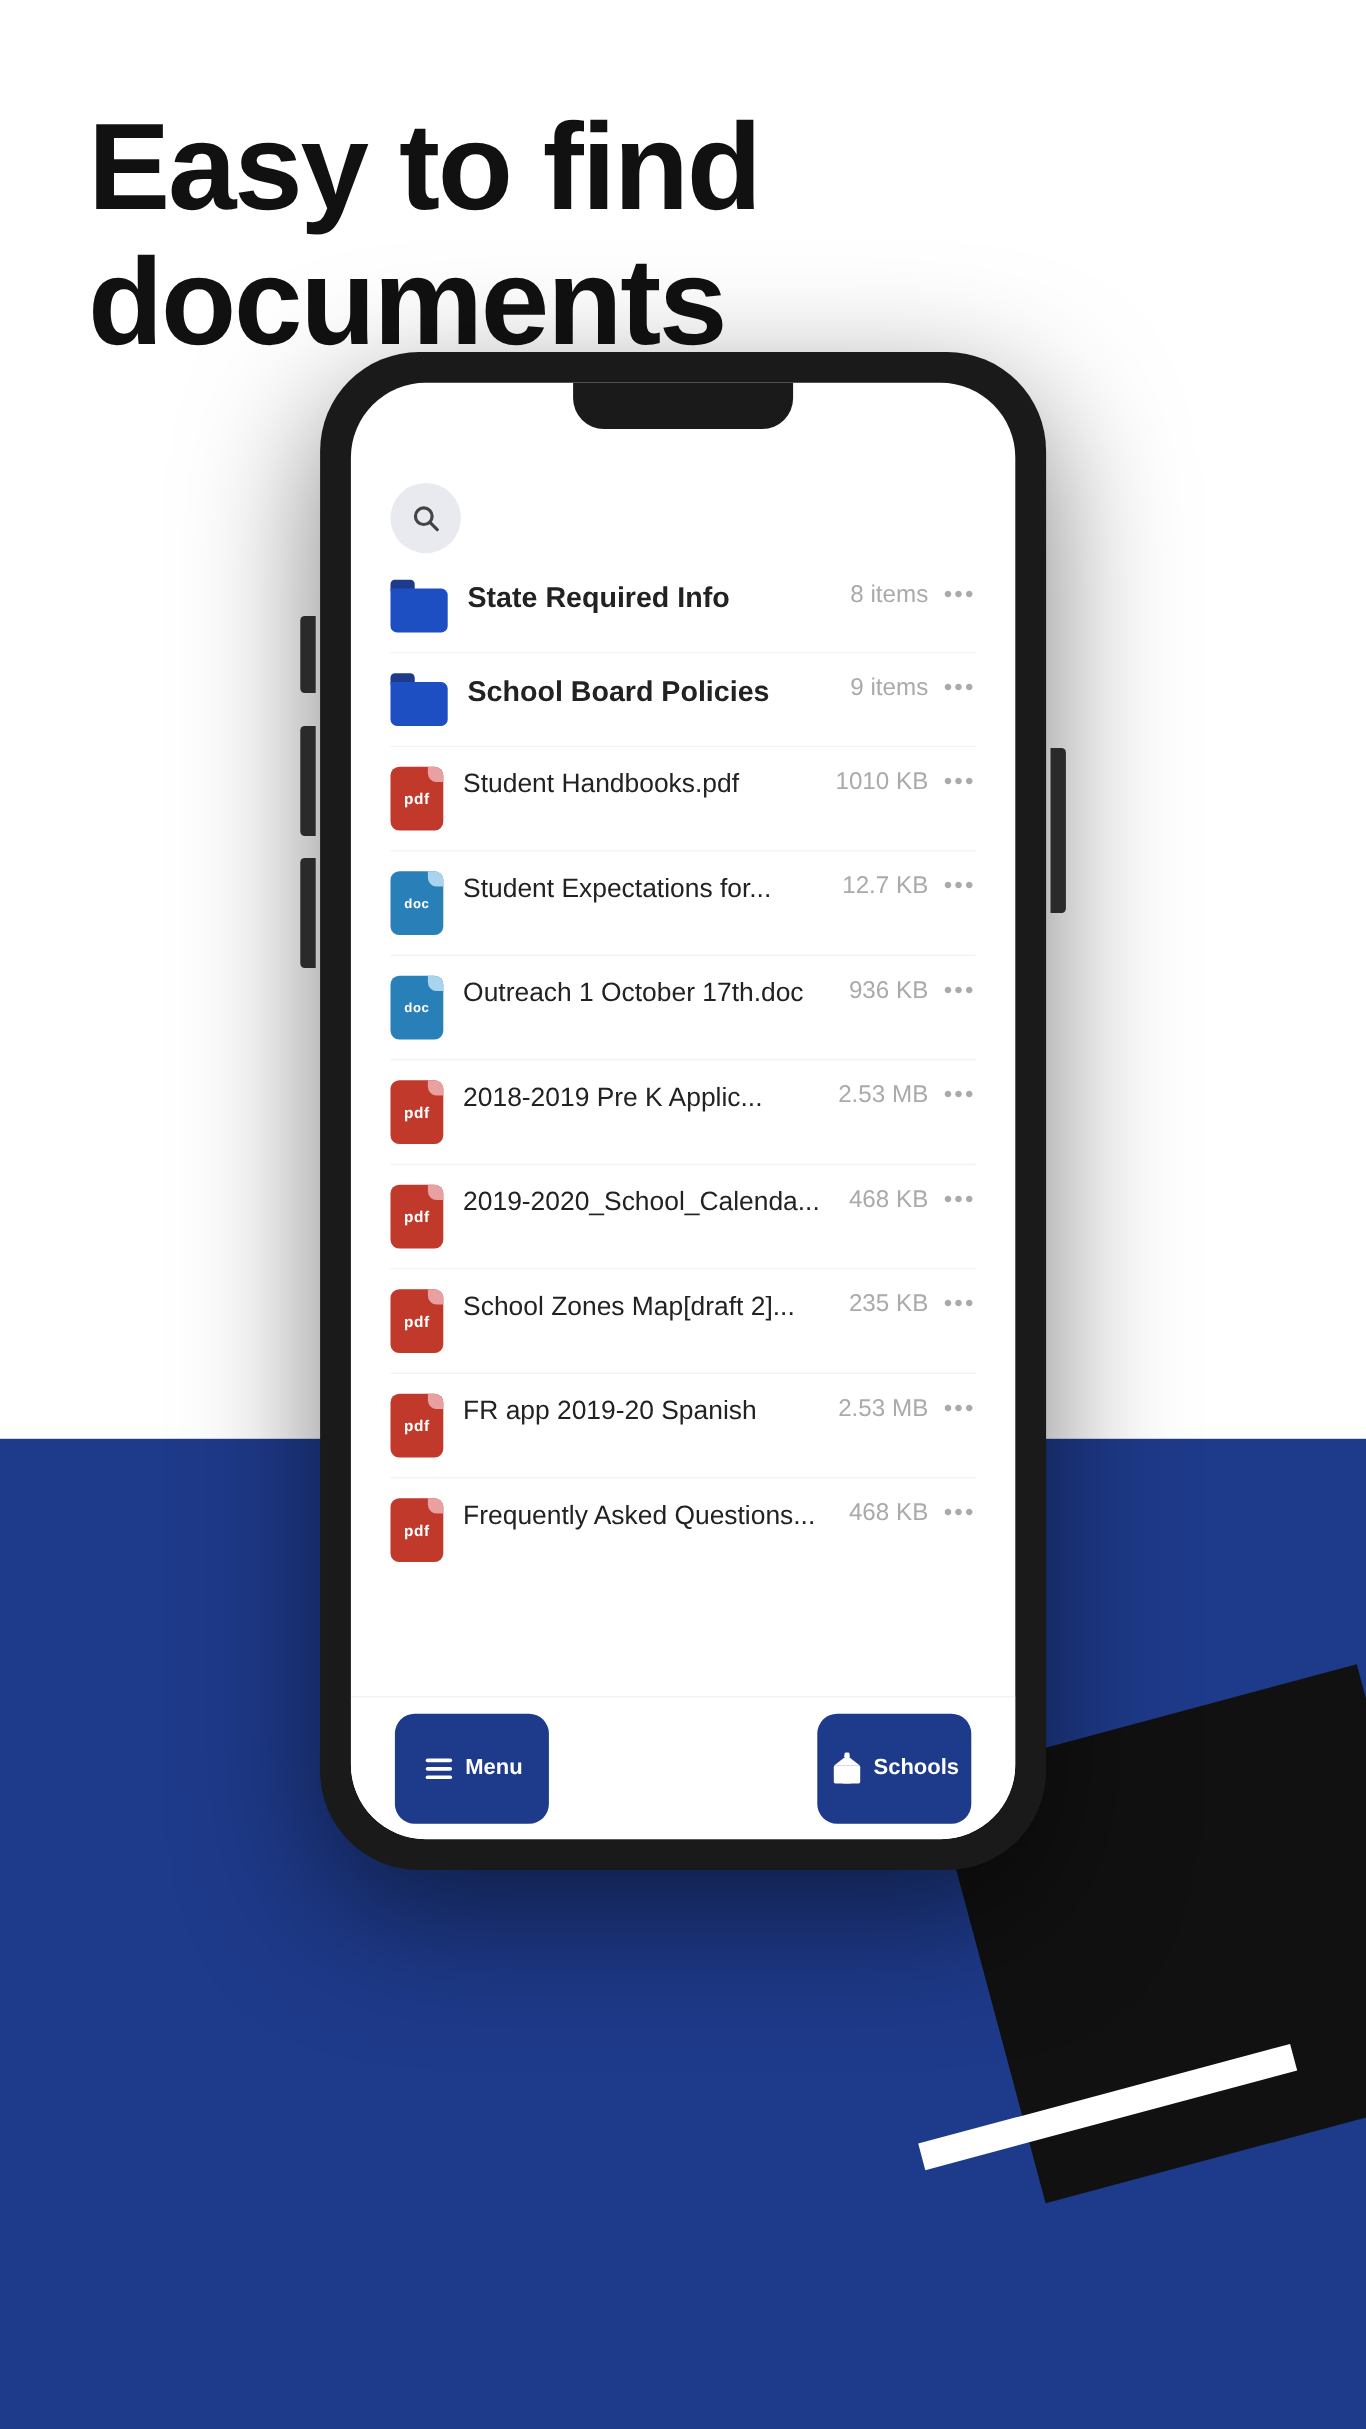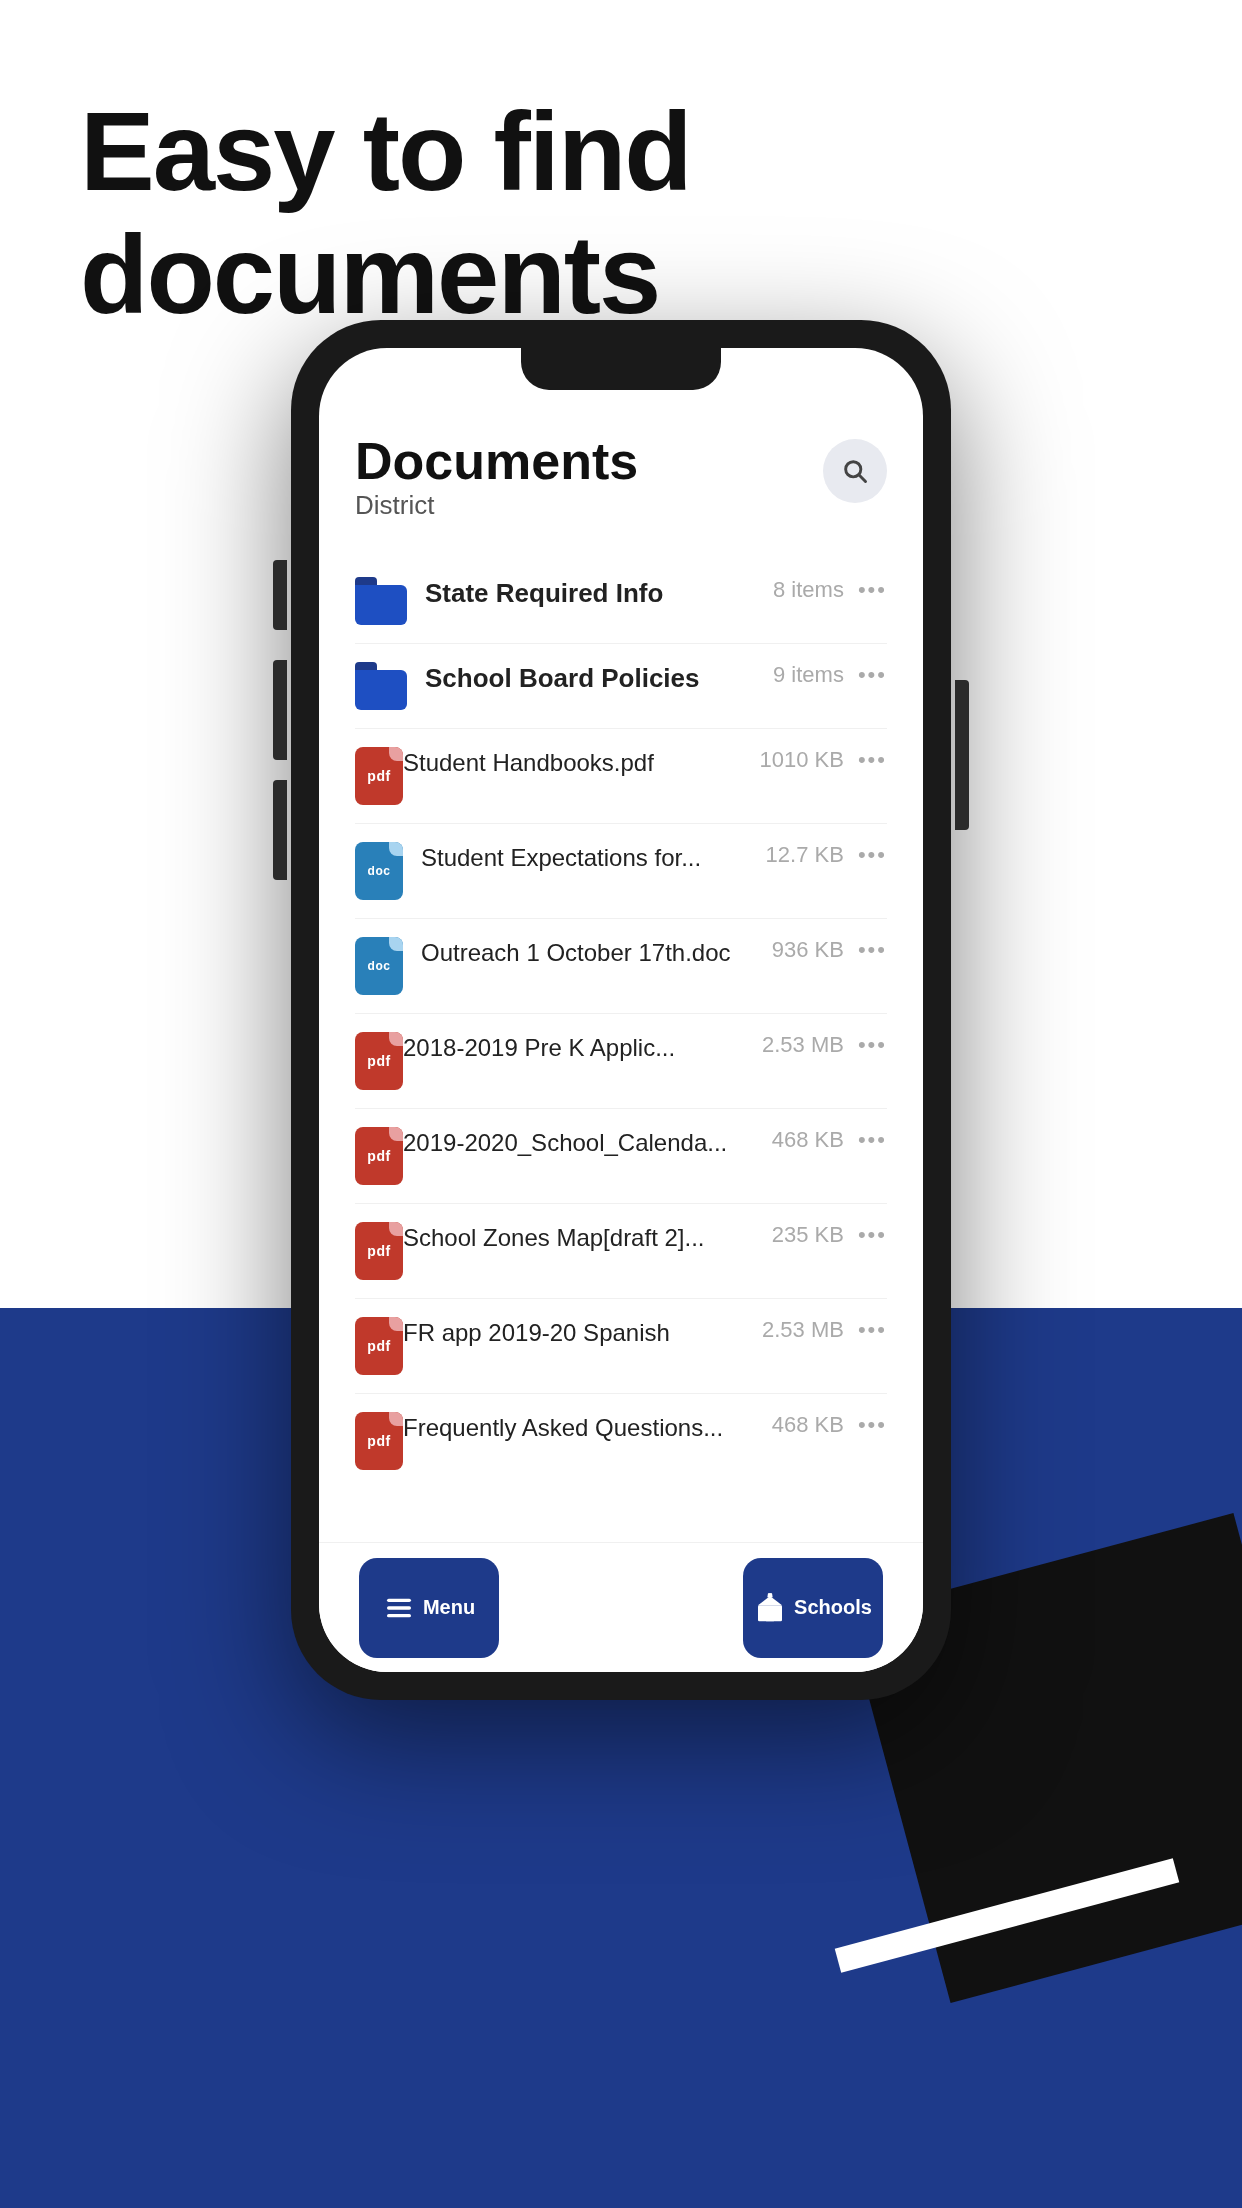--- a/index.html
+++ b/index.html
@@ -217,20 +217,21 @@
       left: 0;
       right: 0;
       bottom: 0;
       background: #1e4fc2;
       border-radius: 0 6px 6px 6px;
     }
 
     .pdf-icon {
       width: 48px;
       height: 58px;
+      margin-right: 18px;
       flex-shrink: 0;
       background: #c0392b;
       border-radius: 8px;
       display: flex;
       align-items: center;
       justify-content: center;
       position: relative;
     }
     .pdf-icon::before {
       content: '';
@@ -356,24 +357,20 @@
     <div class="phone-btn-left2"></div>
     <div class="phone-btn-left3"></div>
     <div class="phone-btn-right"></div>
 
     <div class="phone-screen">
       <div class="notch"></div>
 
       <div class="screen-content">
 
         <div class="doc-header">
-          <div>
-            <div class="doc-title">Documents</div>
-            <div class="doc-subtitle">District</div>
-          </div>
           <div class="search-btn">
             <svg viewBox="0 0 24 24" fill="none" stroke="#444" stroke-width="2.5" stroke-linecap="round" stroke-linejoin="round">
               <circle cx="10.5" cy="10.5" r="6.5"></circle>
               <line x1="15.5" y1="15.5" x2="21" y2="21"></line>
             </svg>
           </div>
         </div>
 
         <div id="file-list">
             <div class="list-item">

